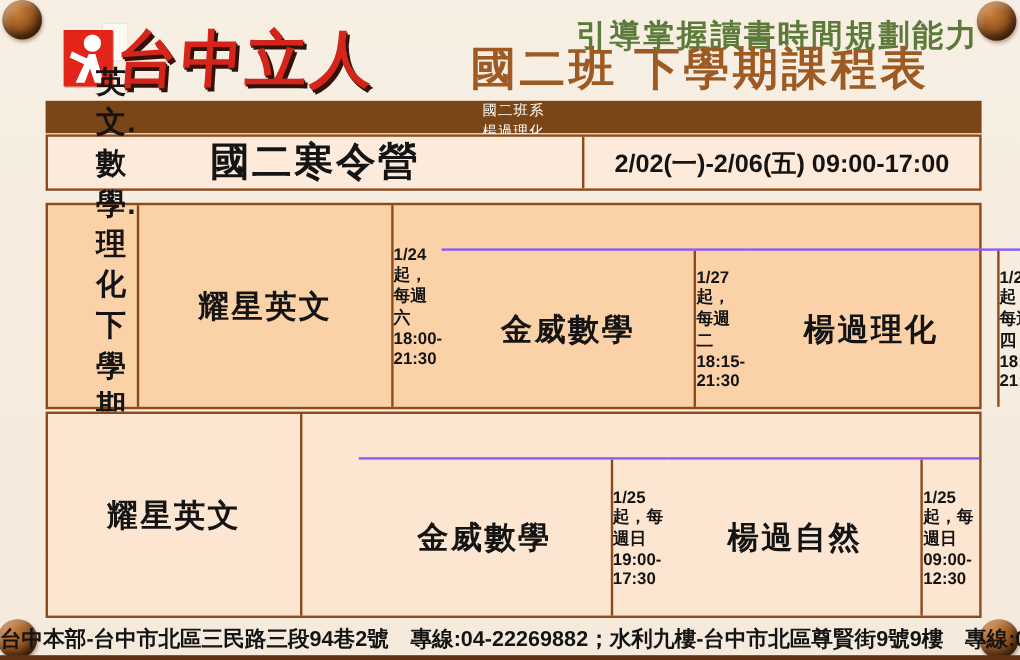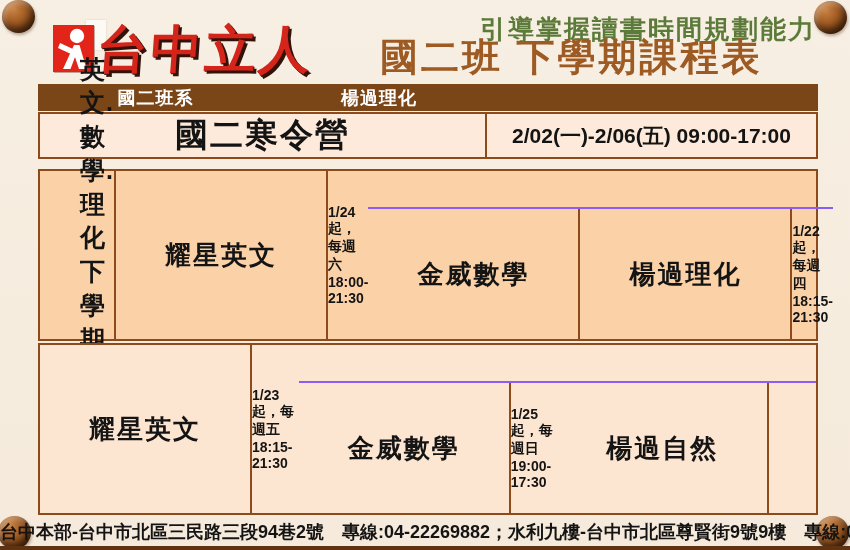--- a/index.html
+++ b/index.html
@@ -29,29 +29,29 @@
     font-family:"Liberation Serif","DejaVu Serif",serif;
     color:#d5251b; letter-spacing:3px; transform:skewX(-4deg);
     text-shadow:3px 3px 0 #33120a, 1px 1px 0 #33120a;
     white-space:nowrap;
   }
   .subtitle{
     position:absolute; right:34px; top:12px; font-size:26px; font-weight:700;
     color:#5c7a39; letter-spacing:2px; white-space:nowrap;
   }
   .title{
-    position:absolute; left:380px; top:32px; font-size:38px; font-weight:700;
+    position:absolute; left:392px; top:32px; font-size:38px; font-weight:700;
     color:#9d5a22; letter-spacing:3px; white-space:nowrap;
   }
 
   
   .thead{
     position:absolute; left:38px; top:84px; width:780px; height:27px;
     background:#7b4617; display:flex; align-items:center;
-    color:#ffffff; font-size:18px; font-weight:700; letter-spacing:1px;
+    color:#ffffff; font-size:12px; font-weight:400; letter-spacing:1px;flex-direction:column;
   }
   .th{text-align:center;}
   .th.c1{width:235px;} .th.c2{width:212px;} .th.c3{flex:1;}
 
   .section{
     position:absolute; left:38px; width:780px; box-sizing:border-box;
     border:2px solid #8d4b1c;
   }
   .cellc{display:flex; align-items:center; justify-content:center;}
 
@@ -117,40 +117,41 @@
       <div>英文.數學.理化</div>
       <div>下學期課程表</div>
     </div>
     <div class="grows">
       <div class="grow">
         <div class="teacher cellc">耀星英文</div>
         <div class="time cellc">1/24起，每週六 18:00-21:30</div>
       </div>
       <div class="grow">
         <div class="teacher cellc">金威數學</div>
+        <div class="time cellc">1/27起，每週二 18:15-21:30</div>
       </div>
       <div class="grow">
         <div class="teacher cellc">楊過理化</div>
         <div class="time cellc">1/22起，每週四 18:15-21:30</div>
       </div>
     </div>
   </div>
 
   <div class="section group g2">
     <div class="grows">
       <div class="grow">
         <div class="teacher cellc">耀星英文</div>
-        <div class="time cellc">1/23起，每週五 18:15-21:30</div>
       </div>
       <div class="grow">
         <div class="teacher cellc">金威數學</div>
         <div class="time cellc">1/25起，每週日 19:00-17:30</div>
       </div>
       <div class="grow">
         <div class="teacher cellc">楊過自然</div>
+        <div class="time cellc">1/25起，每週日 09:00-12:30</div>
       </div>
     </div>
   </div>
 
   <div class="footer">台中本部-台中市北區三民路三段94巷2號　專線:04-22269882；水利九樓-台中市北區尊賢街9號9樓　專線:04-22238788</div>
   <div class="bottom-bar"></div>
 
 </div>
 
 </body></html>

